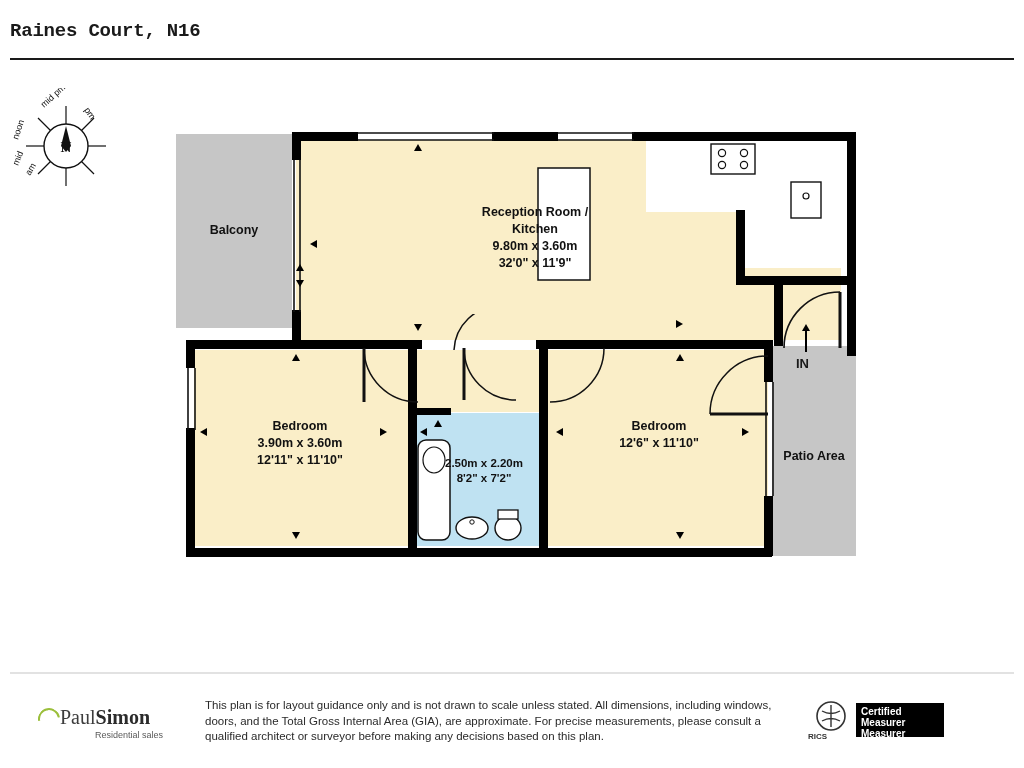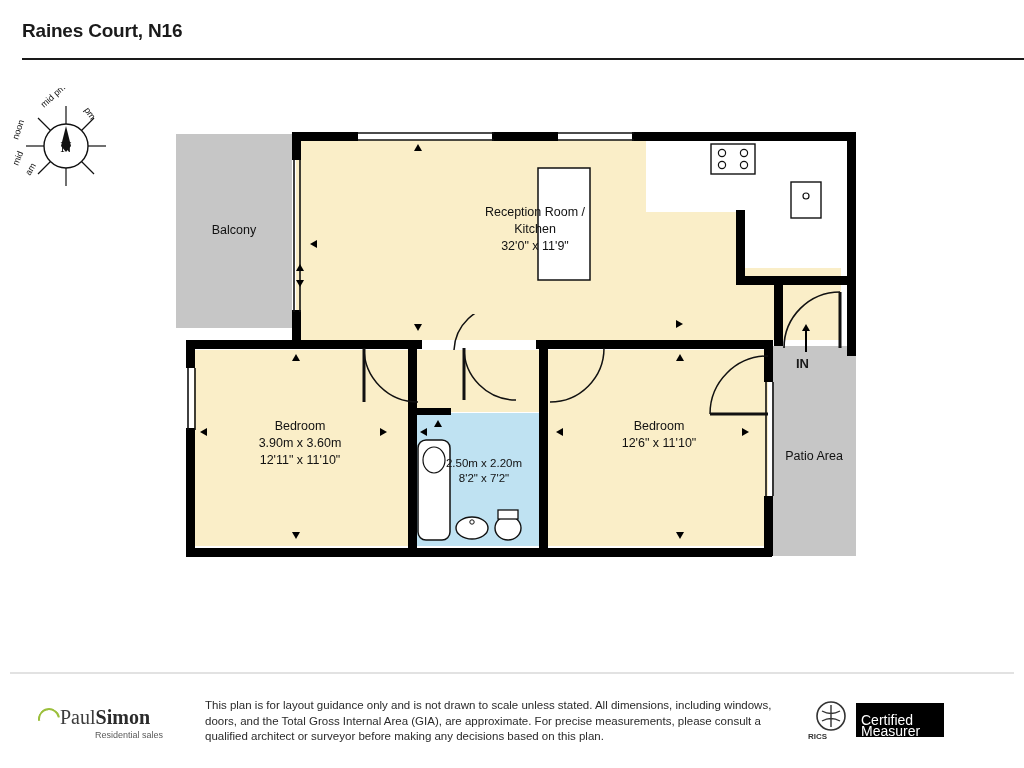--- a/index.html
+++ b/index.html
@@ -12,24 +12,25 @@
     height: 768px;
     font-family: "Liberation Sans", sans-serif;
     color: #1a1a1a;
     position: relative;
     overflow: hidden;
   }
 
   
   .header {
     position: absolute;
-    left: 12px; top: 0;
+    left: 0; top: 0;
     width: 952px;
     height: 62px;
     box-sizing: border-box;
+    font-family: Liberation Mono, monospace;
   }
   .header-title {
     position: absolute;
     left: 10px;
     top: 20px;
     font-size: 19px;
     font-weight: bold;
     letter-spacing: -0.2px;
   }
   .header-area {
@@ -88,21 +89,21 @@
   }
   .thin-line {
     position: absolute;
     background: #000000;
   }
   .label {
     position: absolute;
     text-align: center;
     font-size: 12.5px;
     line-height: 17px;
-    font-weight: normal;
+    font-weight: bold;
     color: #111111;
     white-space: nowrap;
   }
   .label.small {
     font-size: 11.5px;
     line-height: 15px;
   }
 
   
   .arrow {
@@ -187,24 +188,24 @@
     color: #333;
   }
   .cert-badge {
     position: absolute;
     left: 856px;
     top: 703px;
     width: 88px;
     height: 34px;
     background: #000000;
     color: #ffffff;
-    font-size: 14px;
-    font-weight: normal;
+    font-size: 10px;
+    font-weight: bold;
     line-height: 11px;
-    padding: 12px 0 0 5px;
+    padding: 3px 0 0 5px;
     box-sizing: border-box;
   }
 </style>
 </head>
 <body>
 
 <div class="header">
   <div class="header-title">Raines Court, N16</div>
   <div class="header-rule"></div>
 </div>
@@ -390,20 +391,21 @@
     <span>Balcony</span>
   </div>
 
   <div class="label" style="left:598px; top:320px; width:80px;">
     <span>Patio Area</span>
   </div>
 
   <div class="label" style="left:244px; top:76px; width:230px;">
     <div>Reception Room /</div>
     <div>Kitchen</div>
+    <div>9.80m x 3.60m</div>
     <div>32'0" x 11'9"</div>
   </div>
 
   <div class="label" style="left:20px; top:290px; width:208px;">
     <div>Bedroom</div>
     <div>3.90m x 3.60m</div>
     <div>12'11" x 11'10"</div>
   </div>
 
   <div class="label" style="left:378px; top:290px; width:210px;">

